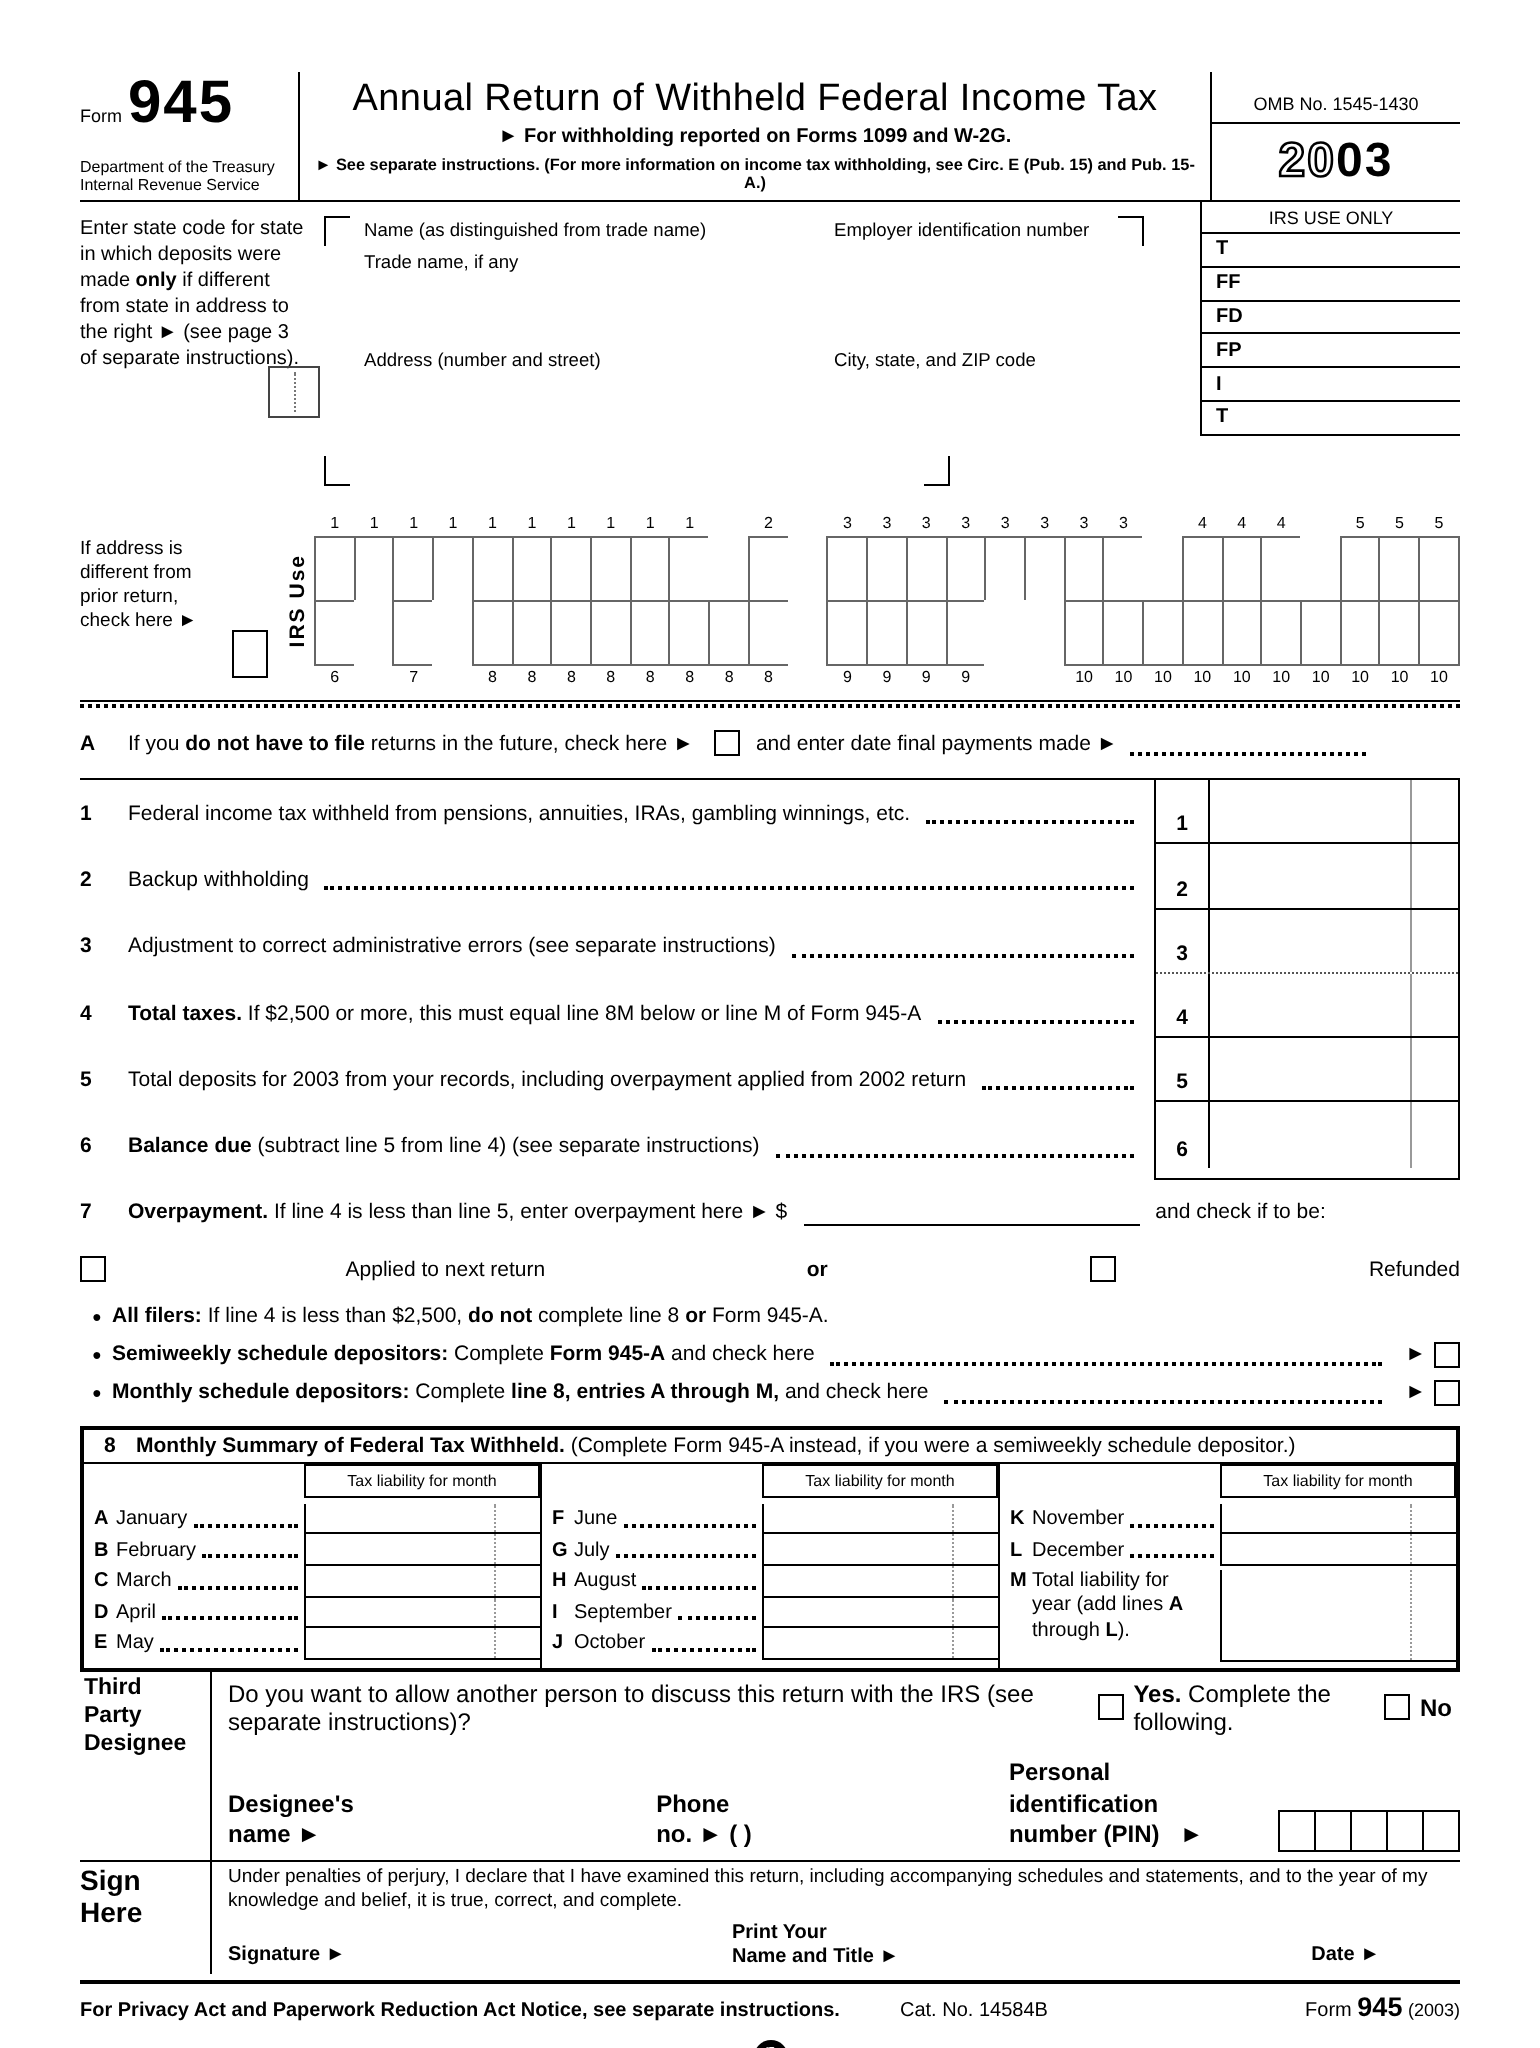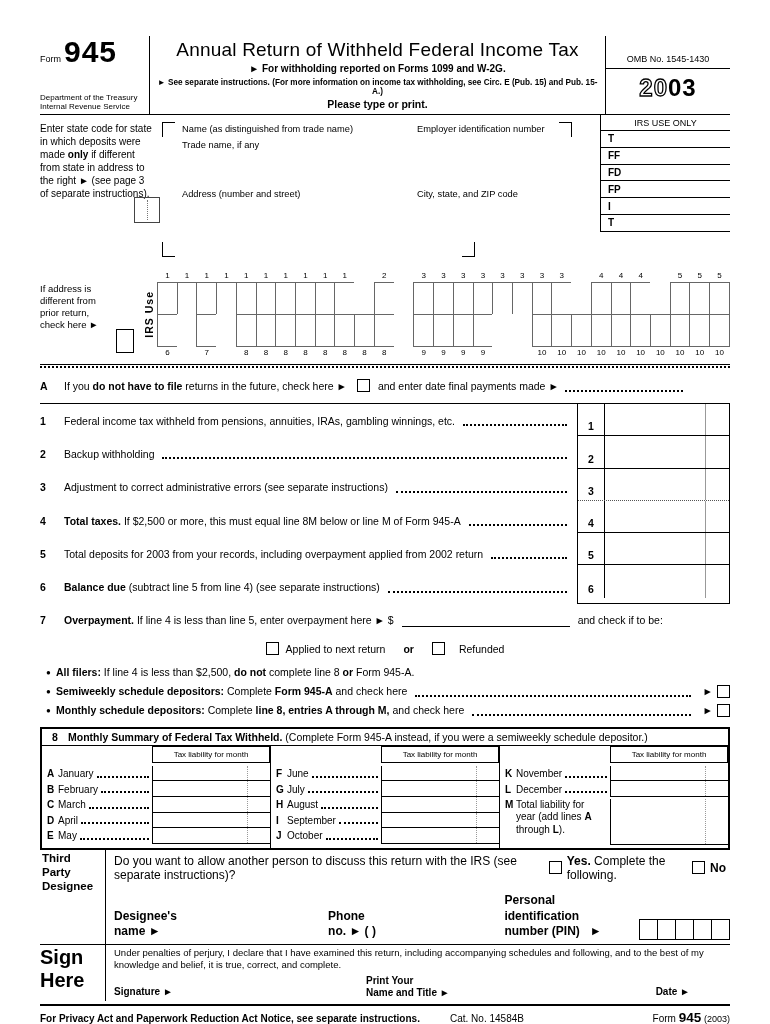--- a/index.html
+++ b/index.html
@@ -81,21 +81,21 @@
   .amt-row { display:flex; height:32.3px; border-bottom:1px solid #000; }
   .amt-row.dotted { border-bottom:1px dotted #555; }
   .amt-row.last { border-bottom:none; }
   .amt-num { width:27px; border-right:1px solid #000; font-weight:bold; font-size:10.5px; display:flex; align-items:flex-end; justify-content:center; padding-bottom:3px; }
   .amt-val { flex:1; }
   .amt-cents { width:24px; border-left:1px solid #999; }
 
   
   .line7 { display:flex; align-items:center; height:32px; font-size:10.5px; }
   .blank7 { width:168px; border-bottom:1px solid #000; height:14px; margin:0 8px; }
-  .apply { display:flex; justify-content:center; align-items:center; height:26px; font-size:10.5px; }
+  .apply { display:flex; justify-content:space-between; align-items:center; height:26px; font-size:10.5px; }
   .apply .cb { margin-right:7px; }
   .apply .or { font-weight:bold; margin:0 18px; }
   .bullets { font-size:10.5px; margin:1px 0 7px; }
   .bullet { display:flex; align-items:center; height:19px; }
   .bdot { width:16px; padding-left:6px; font-size:8px; }
   .barrow { margin:0 4px 0 2px; }
 
   
   .t8 { border:2px solid #000; }
   .t8-head { display:flex; border-bottom:1.5px solid #000; padding:2px 4px; font-size:10.5px; align-items:baseline; }
@@ -126,21 +126,21 @@
   .tp-fields { display:flex; margin-top:11px; align-items:flex-end; }
   .tp-f { line-height:1.3; }
   .tp-f1 { width:216px; font-weight:bold; }
   .tp-f2 { width:178px; font-weight:bold; }
   .tp-f3 { font-weight:bold; }
   .pin-cells { display:flex; margin-left:8px; }
   .pin-cell { width:19px; height:21px; border:1px solid #000; margin-left:-1px; }
 
   
   .sign { display:flex; min-height:52px; }
-  .sign-label { width:66px; border-right:1px solid #000; font-size:20px; font-weight:bold; line-height:1.15; padding-top:1px; }
+  .sign-label { width:66px; border-right:1px solid #000; font-size:14px; font-weight:bold; line-height:1.15; padding-top:1px; }
   .sign-main { flex:1; padding:2px 0 3px 8px; font-size:9.5px; line-height:1.3; display:flex; flex-direction:column; justify-content:space-between; }
   .sig-row { display:flex; font-size:10px; font-weight:bold; align-items:flex-end; margin-top:4px; }
   .sig-sig { width:252px; }
   .sig-print { width:230px; line-height:1.15; }
   .sig-date { margin-left:auto; margin-right:40px; }
 
   
   .foot { border-top:2px solid #000; margin-top:3px; padding-top:4px; display:flex; font-size:10px; align-items:baseline; }
   .foot-left { font-weight:bold; flex:1; }
   .foot-cat { width:170px; }
@@ -163,21 +163,20 @@
         </div>
         <div class="dept">
           <div>Department of the Treasury</div>
           <div>Internal Revenue Service</div>
         </div>
       </div>
       <div class="hdr-mid">
         <div class="title">Annual Return of Withheld Federal Income Tax</div>
         <div class="sub1">► For withholding reported on Forms 1099 and W-2G.</div>
         <div class="sub2">► See separate instructions. (For more information on income tax withholding, see Circ. E (Pub. 15) and Pub. 15-A.)</div>
-        <div class="sub3">Please type or print.</div>
       </div>
       <div class="hdr-right">
         <div class="omb">OMB No. 1545-1430</div>
         <div class="year"><span class="yr-out">20</span><span>03</span></div>
       </div>
     </div>
 
     <div class="ent">
       <div class="ent-left">
         <span><span>Enter state code for state in which deposits were made </span><b>only</b><span> if different from state in address to the right ► (see page 3 of separate instructions).</span></span>
@@ -662,21 +661,21 @@
         </div>
       </div>
     </div>
 
     <div class="sign">
       <div class="sign-label">
         <div>Sign</div>
         <div>Here</div>
       </div>
       <div class="sign-main">
-        <div>Under penalties of perjury, I declare that I have examined this return, including accompanying schedules and following, and to the best of my knowledge and belief, it is true, correct, and complete.</div>
+        <div>Under penalties of perjury, I declare that I have examined this return, including accompanying schedules and statements, and to the year of my knowledge and belief, it is true, correct, and complete.</div>
         <div class="sig-row">
           <span class="sig-sig">Signature ►</span>
           <span class="sig-print">
             <div>Print Your</div>
             <div>Name and Title ►</div>
           </span>
           <span class="sig-date">Date ►</span>
         </div>
       </div>
     </div>

